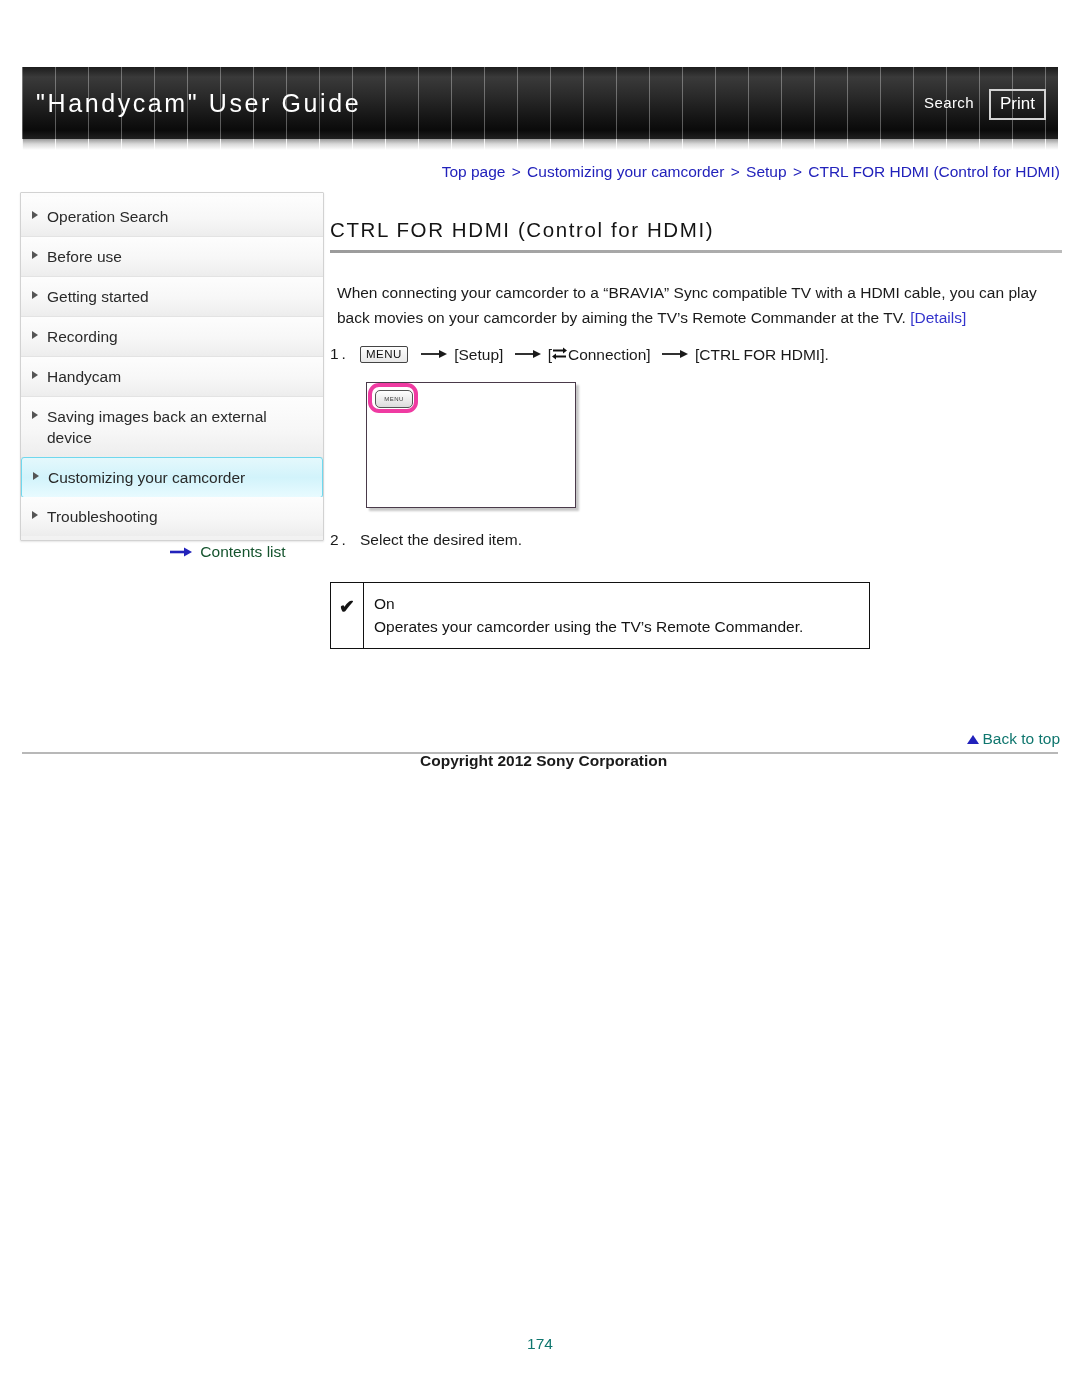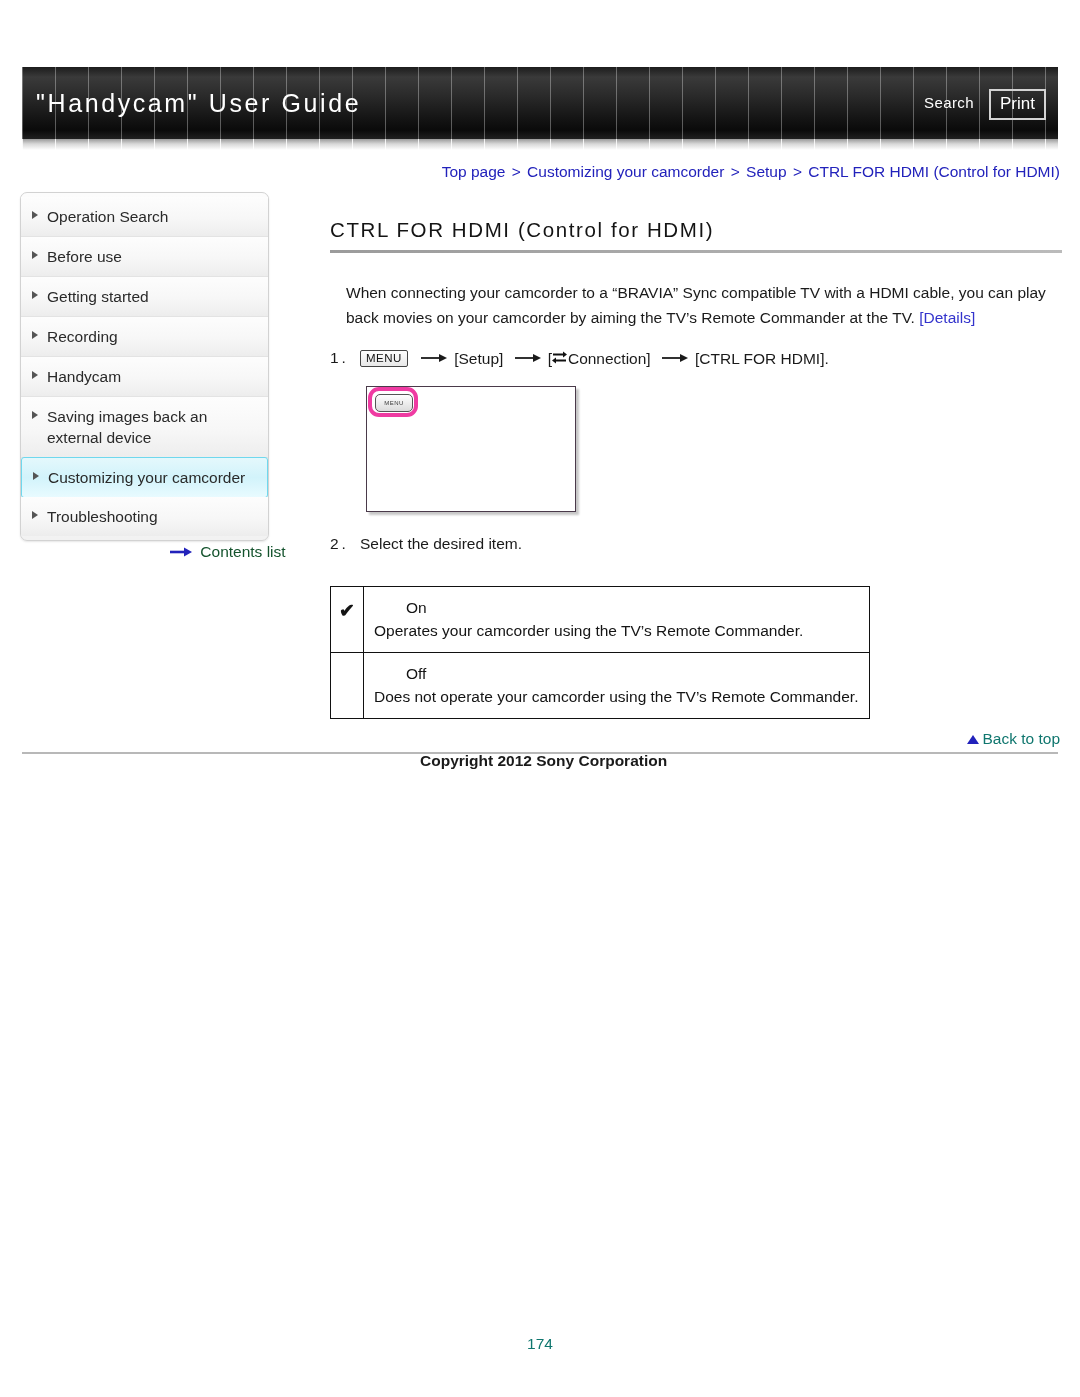--- a/index.html
+++ b/index.html
@@ -91,24 +91,24 @@
     white-space: nowrap;
   }
   #breadcrumb .crumb { cursor: pointer; }
   #breadcrumb .sep { color: #2222bb; padding: 0 2px; }
 
   
   #sidebar {
     position: absolute;
     left: 20px;
     top: 192px;
-    width: 249px;
+    width: 304px;
     background: linear-gradient(to bottom, #fcfcfc, #f2f2f2);
     border: 1px solid #d2d2d2;
-    border-radius: 7px;
+    border-radius: 1px;
     box-shadow: 0 1px 2px rgba(0,0,0,0.10);
     padding: 4px 0 4px 0;
     box-sizing: border-box;
   }
   .nav-item {
     position: relative;
     padding: 9px 10px 9px 26px;
     font-size: 15.5px;
     color: #2a2a2a;
     line-height: 21px;
@@ -165,21 +165,21 @@
   }
   #title-rule {
     height: 3px;
     background: linear-gradient(to right, #9b9b9b, #bbbbbb);
     margin-bottom: 28px;
   }
   #intro-paragraph {
     font-size: 15.5px;
     line-height: 24.5px;
     color: #1a1a1a;
-    margin: 16px;
+    margin: 7px;
     max-width: 730px;
   }
   #details-link { color: #3333cc; cursor: pointer; }
 
   
   .step {
     display: flex;
     align-items: flex-start;
     font-size: 15.5px;
     line-height: 24px;
@@ -272,21 +272,21 @@
   #options-table td.check-cell {
     width: 32px;
     text-align: center;
     padding: 12px 0 0 0;
     font-size: 19px;
     font-weight: bold;
   }
   #options-table td.body-cell {
     padding: 9px 8px 10px 10px;
   }
-  .opt-name { display: block; margin-left: 32px; }
+  .opt-name { display: block; }
   .opt-desc { display: block; }
 
   
   #footer-rule {
     position: absolute;
     left: 22px;
     top: 752px;
     width: 1036px;
     height: 2px;
     background: #b8b8b8;
@@ -444,27 +444,20 @@
 
   <table id="options-table">
     <tbody>
       <tr>
         <td class="check-cell">✔</td>
         <td class="body-cell">
           <span class="opt-name">On</span>
           <span class="opt-desc">Operates your camcorder using the TV’s Remote Commander.</span>
         </td>
       </tr>
-      <tr>
-        <td class="check-cell"></td>
-        <td class="body-cell">
-          <span class="opt-name">Off</span>
-          <span class="opt-desc">Does not operate your camcorder using the TV’s Remote Commander.</span>
-        </td>
-      </tr>
     </tbody>
   </table>
 
 </div>
 
 <div id="back-to-top">
   <span class="up-triangle"></span><span>Back to top</span>
 </div>
 <div id="footer-rule"></div>
 <div id="copyright">Copyright 2012 Sony Corporation</div>

